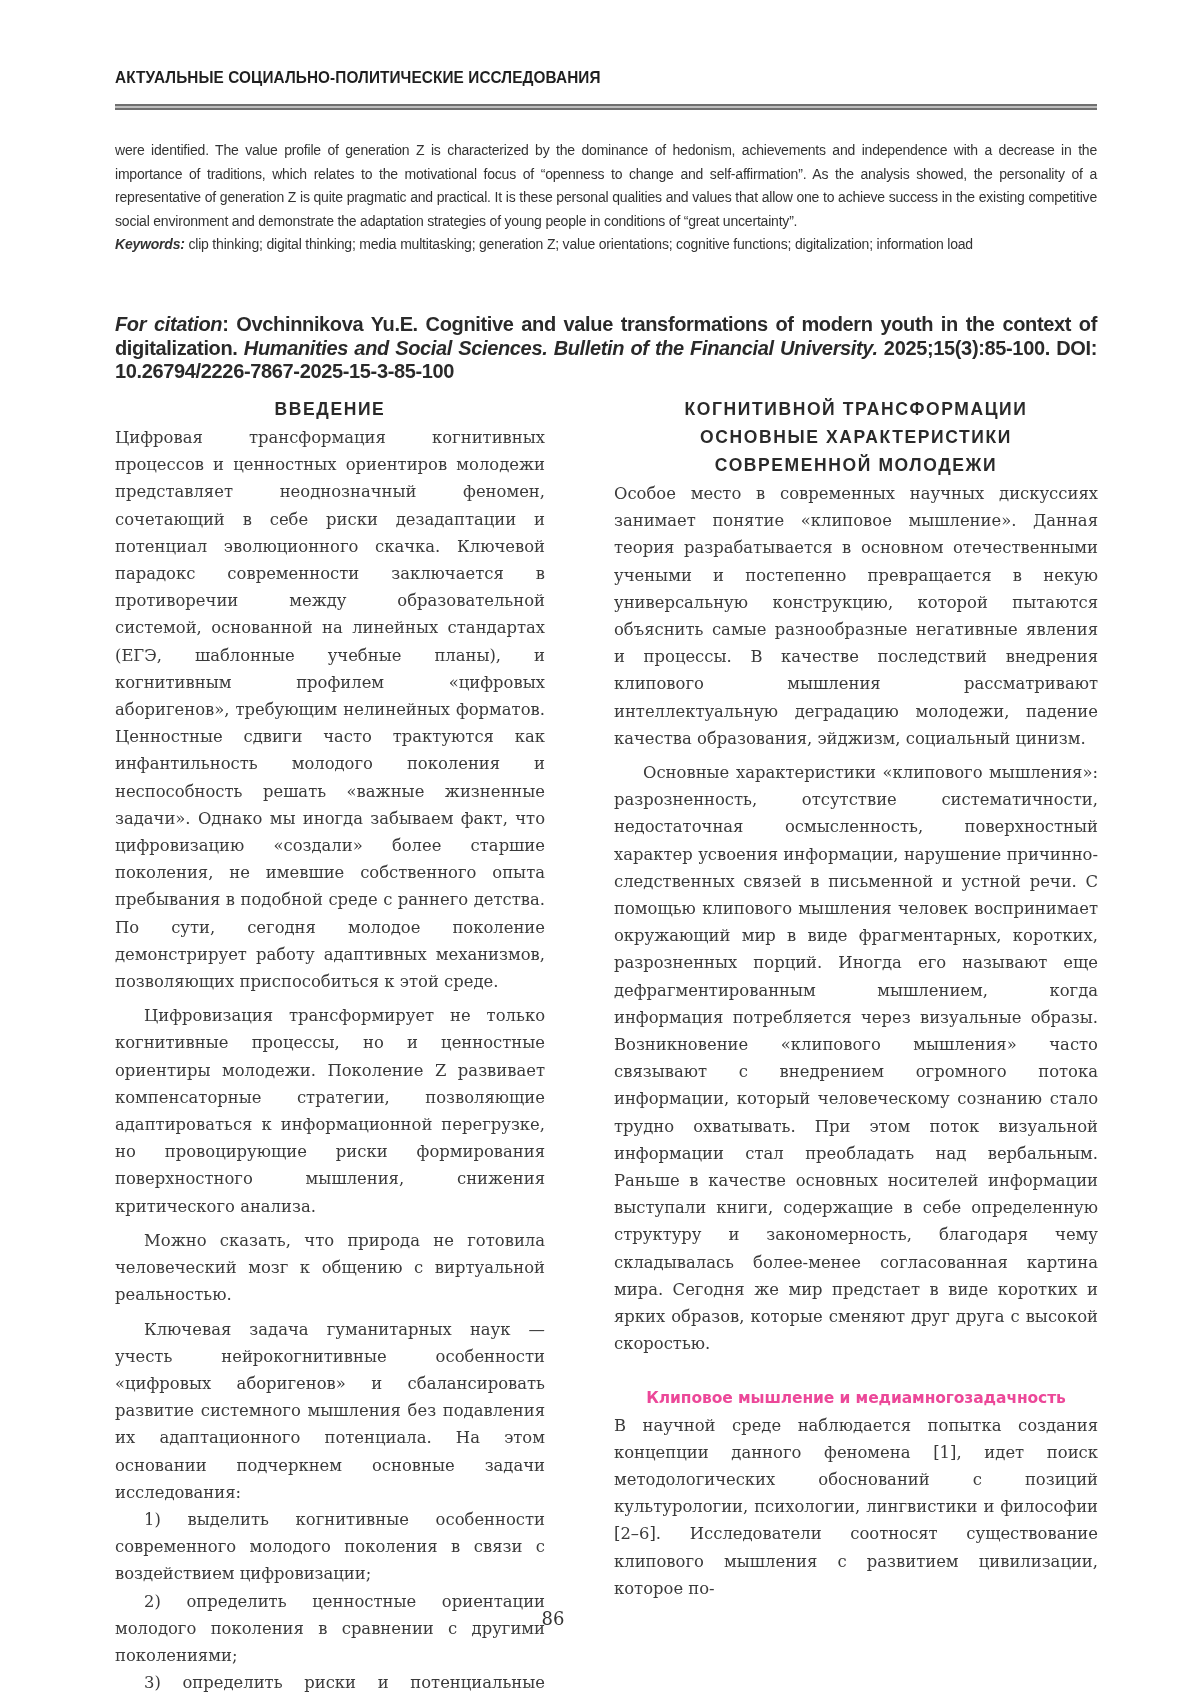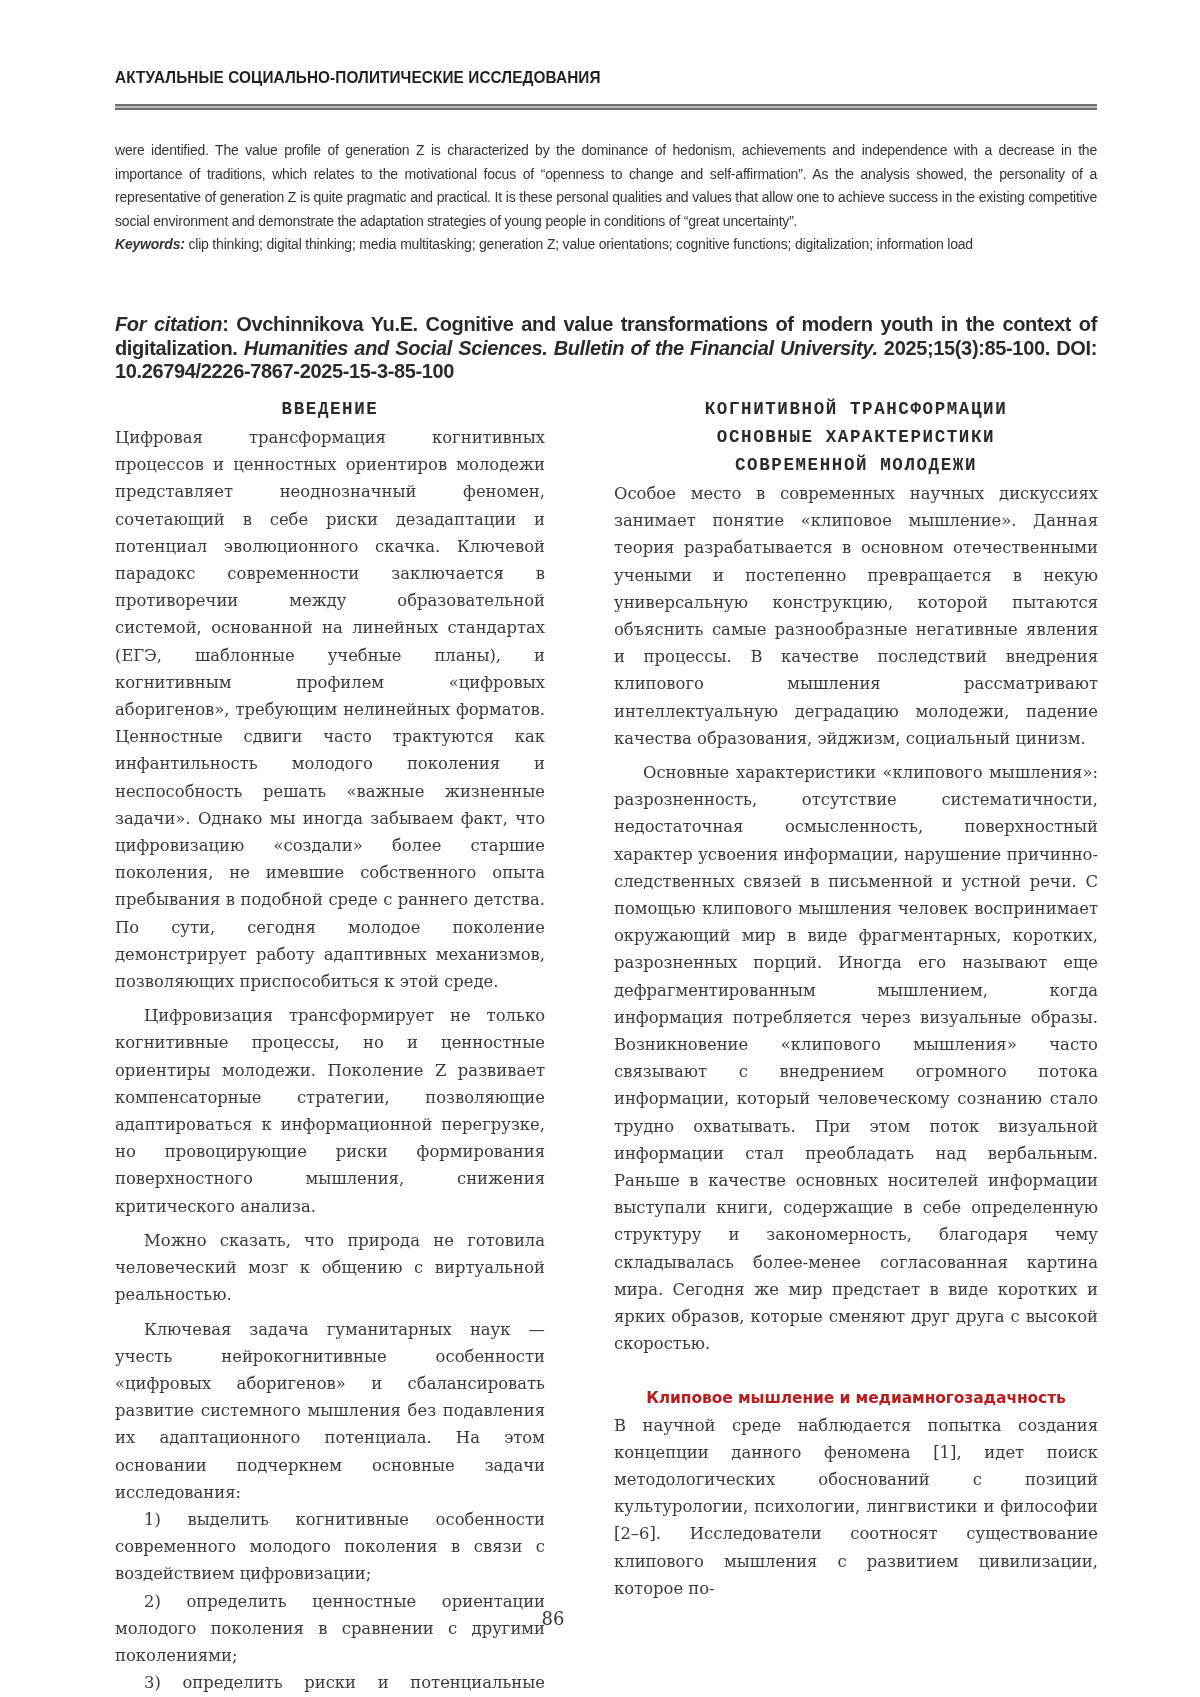--- a/index.html
+++ b/index.html
@@ -10,22 +10,22 @@
   .abstract p { margin: 0; }
   .kw-label { font-weight: bold; font-style: italic; }
   .citation { position: absolute; left: 115px; top: 313px; width: 982px; font-family: "Liberation Sans", sans-serif; font-size: 20px; line-height: 23.5px; color: #2a2a2a; font-weight: bold; letter-spacing: -0.35px; text-align: justify; }
   .citation .ital { font-style: italic; }
   .col { position: absolute; top: 396px; width: 430px; font-family: "DejaVu Serif", serif; font-size: 16.4px; line-height: 27.2px; color: #3a3a3a; text-align: justify; }
   .col-left { left: 115px; }
   .col-right { left: 614px; width: 484px; }
   .col p { margin: 0; }
   .col p.indent { text-indent: 29px; }
   .col p.gap { margin-top: 7px; }
-  .sec-title { font-family: Liberation Mono, monospace; font-weight: bold; font-size: 17.5px; letter-spacing: 1.6px; text-align: center; color: #2a2a2a; line-height: 27px; margin: 0 0 1px 0; }
-  .sub-title { font-family: "DejaVu Sans", sans-serif; font-weight: bold; font-size: 15.5px; text-align: center; color: #b91c1c; line-height: 27px; margin: 27px 0 0 0; letter-spacing: -0.1px; }
+  .sec-title { font-family: Liberation Sans, sans-serif; font-weight: bold; font-size: 17.5px; letter-spacing: 1.6px; text-align: center; color: #2a2a2a; line-height: 27px; margin: 0 0 1px 0; }
+  .sub-title { font-family: "DejaVu Sans", sans-serif; font-weight: bold; font-size: 15.5px; text-align: center; color: #ec4899; line-height: 27px; margin: 27px 0 0 0; letter-spacing: -0.1px; }
   .page-number { position: absolute; left: 0; width: 1106px; top: 1608px; text-align: center; font-family: "DejaVu Serif", serif; font-size: 18px; color: #333; }
 </style>
 </head>
 <body>
 
 <div class="running-head">АКТУАЛЬНЫЕ СОЦИАЛЬНО-ПОЛИТИЧЕСКИЕ ИССЛЕДОВАНИЯ</div>
 <div class="head-rule"></div>
 
 <div class="abstract">
   <p>were identified. The value profile of generation Z is characterized by the dominance of hedonism, achievements and independence with a decrease in the importance of traditions, which relates to the motivational focus of “openness to change and self-affirmation”. As the analysis showed, the personality of a representative of generation Z is quite pragmatic and practical. It is these personal qualities and values that allow one to achieve success in the existing competitive social environment and demonstrate the adaptation strategies of young people in conditions of “great uncertainty”.</p>

